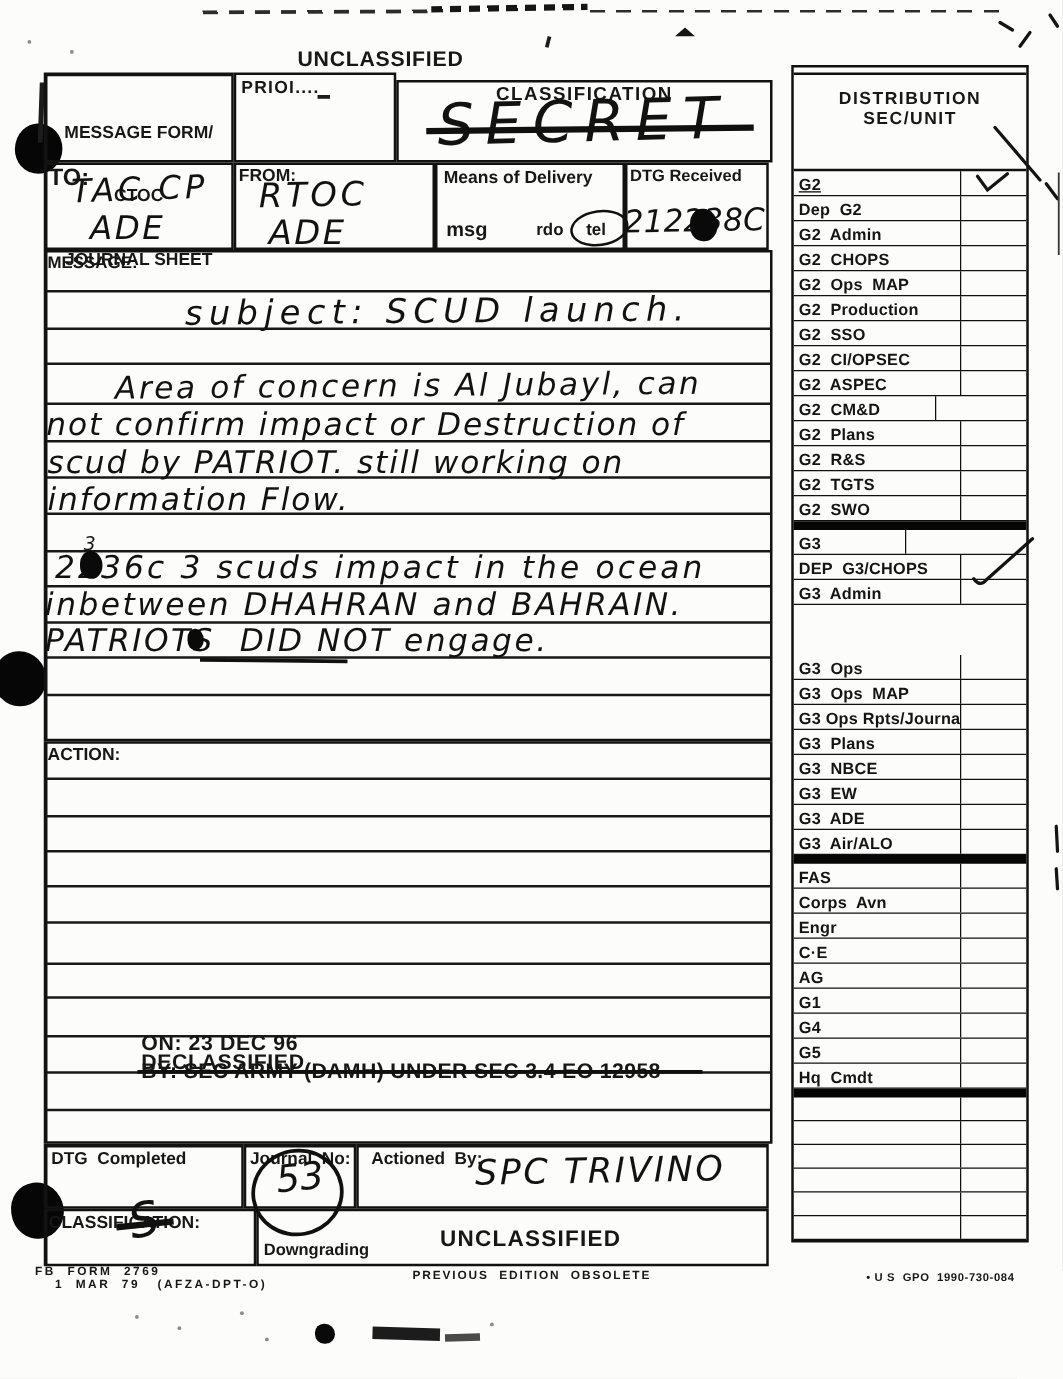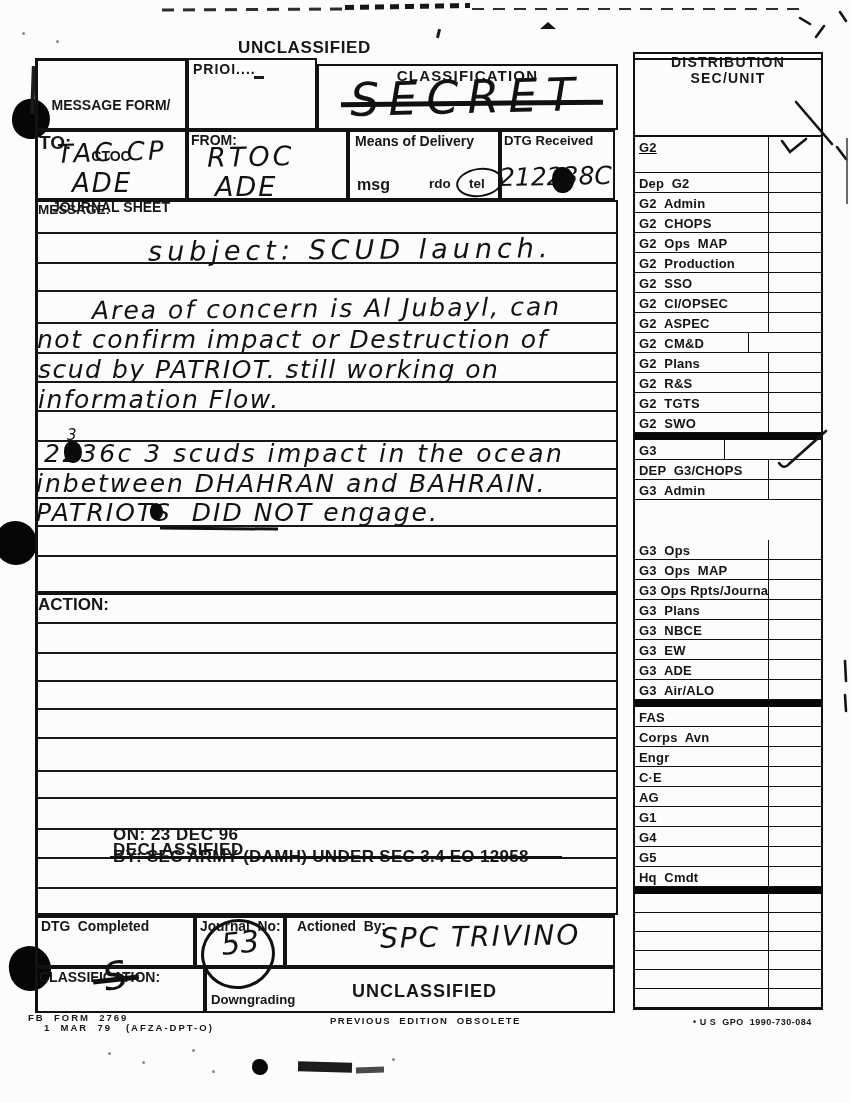--- a/index.html
+++ b/index.html
@@ -107,21 +107,21 @@
       <span class="hand" style="left: 44px; top: 441px; font-size: 25px; letter-spacing: 2.5px; transform: rotate(0deg);">2236c 3 scuds impact in the ocean</span>
       <span class="hand" style="left: 36px; top: 471px; font-size: 25px; letter-spacing: 2px; transform: rotate(0deg);">inbetween DHAHRAN and BAHRAIN.</span>
       <span class="hand" style="left: 36px; top: 500px; font-size: 25px; letter-spacing: 2px; transform: rotate(0deg);">PATRIOTS  DID NOT engage.</span>
     </div>
   <div class="hand" style="left:67px;top:428px;font-size:15px;">3</div>
   <div class="blot" style="left:64px;top:441px;width:18px;height:22px;"></div>
   <div class="blot" style="left:150px;top:503px;width:13px;height:17px;"></div>
   <div class="strike" style="left:160px;top:527px;width:118px;height:3px;transform:rotate(0.6deg);"></div>
 
   <div class="box" style="left:35px;top:593px;width:583px;height:322px;border-left-width:3px;"></div>
-  <div class="lbl" style="left:38px;top:596px;font-size:17px;">ACTION:</div>
+  <div class="lbl" style="left:38px;top:596px;font-size:14px;">ACTION:</div>
   <div id="act-rules">
       <div class="rule" style="left: 37px; top: 622px; width: 579px;"></div>
       <div class="rule" style="left: 37px; top: 652px; width: 579px;"></div>
       <div class="rule" style="left: 37px; top: 680px; width: 579px;"></div>
       <div class="rule" style="left: 37px; top: 708px; width: 579px;"></div>
       <div class="rule" style="left: 37px; top: 737px; width: 579px;"></div>
       <div class="rule" style="left: 37px; top: 770px; width: 579px;"></div>
       <div class="rule" style="left: 37px; top: 797px; width: 579px;"></div>
       <div class="rule" style="left: 37px; top: 828px; width: 579px;"></div>
       <div class="rule" style="left: 37px; top: 857px; width: 579px;"></div>
@@ -152,27 +152,27 @@
   <div class="lbl" style="left:352px;top:982px;font-size:18px;letter-spacing:1px;">UNCLASSIFIED</div>
 
   <div class="lbl" style="left:28px;top:1013px;font-size:9.5px;letter-spacing:2px;">FB  FORM  2769</div>
   <div class="lbl" style="left:44px;top:1023px;font-size:9.5px;letter-spacing:2px;">1  MAR  79   (AFZA-DPT-O)</div>
   <div class="lbl" style="left:330px;top:1016px;font-size:9.5px;letter-spacing:1.5px;">PREVIOUS  EDITION  OBSOLETE</div>
   <div class="lbl" style="left:693px;top:1018px;font-size:9px;letter-spacing:0.5px;">• U S  GPO  1990-730-084</div>
 
   <div id="sidebar">
     <div id="sb-head">
       <div style="position:absolute;left:0;top:4px;width:100%;height:2px;background:#101010;"></div>
-      <div style="padding-top:0;">
+      <div style="padding-top:16px;">
         <span class="t">DISTRIBUTION</span>
         <span class="t">SEC/UNIT</span>
       </div>
     </div>
     <div id="sb-rows">
-        <div class="sb-row" style="height: 36px; text-decoration: underline;">
+        <div class="sb-row" style="height: 20px; text-decoration: underline;">
           <span class="sb-lab">G2</span>
           <span class="sb-chk"></span>
         </div>
         <div class="sb-row" style="height: 20px;">
           <span class="sb-lab">Dep  G2</span>
           <span class="sb-chk"></span>
         </div>
         <div class="sb-row" style="height: 20px;">
           <span class="sb-lab">G2  Admin</span>
           <span class="sb-chk"></span>

